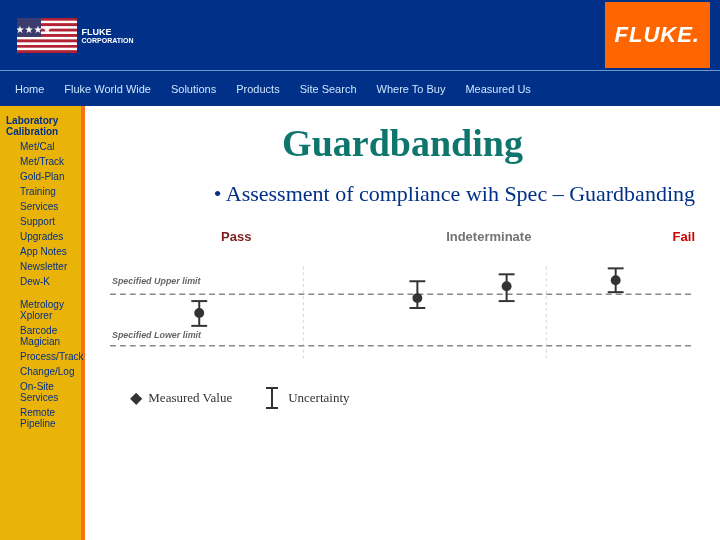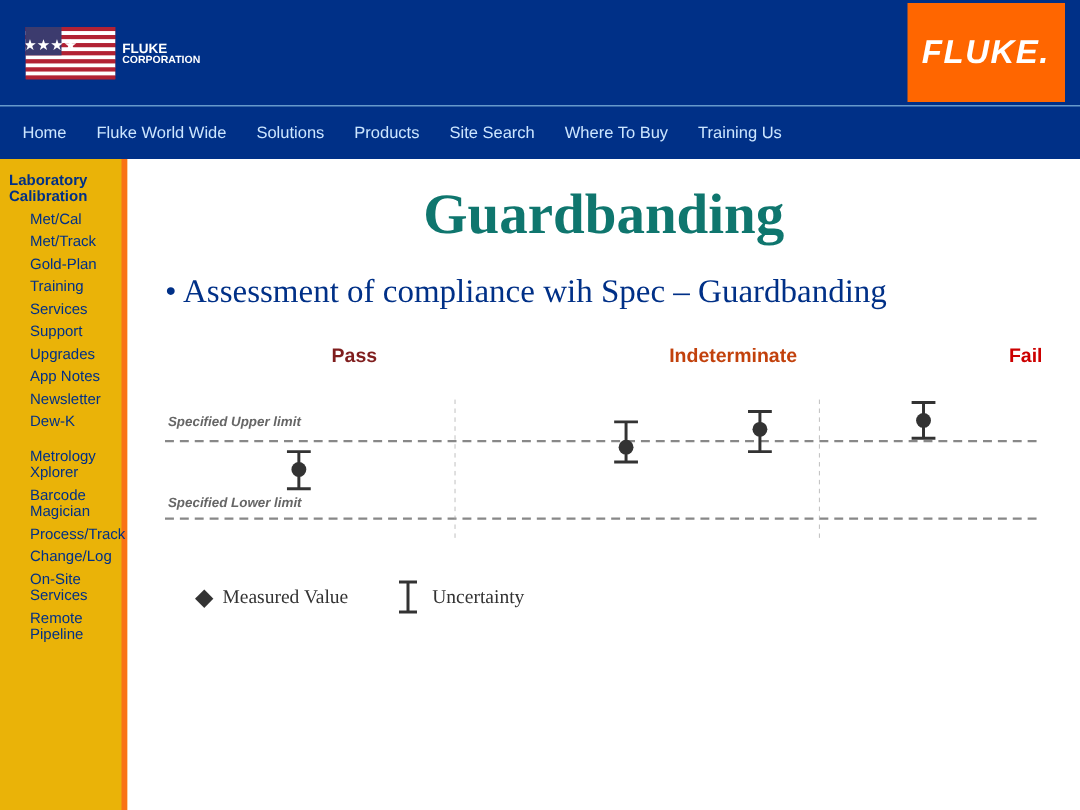--- a/index.html
+++ b/index.html
@@ -21,25 +21,25 @@
 
     
     #sidebar { width: 85px; background: #eab308; border-right: 4px solid #f97316; padding-top: 5px; font-size: 10px; }
     .sidebar-section { padding: 4px 6px 2px; color: #003087; font-weight: bold; font-size: 10px; }
     .sidebar-item { padding: 2px 6px 2px 20px; color: #003087; font-size: 10px; cursor: pointer; }
     .sidebar-divider { height: 8px; }
 
     
     #main { flex: 1; padding: 15px 25px; background: #fff; overflow: hidden; }
     #page-title { font-size: 38px; font-weight: bold; color: #0f766e; text-align: center; margin-bottom: 15px; font-family: Times New Roman, serif; }
-    #bullet-text { font-size: 22px; color: #003087; margin-bottom: 20px; line-height: 1.3; font-family: Times New Roman, serif; }
+    #bullet-text { font-size: 22px; color: #003087; margin-bottom: 20px; line-height: 1.3; font-family: Times New Roman, serif; text-align: right; }
     .zone-labels { display: flex; margin-left: 0; margin-bottom: 2px; }
     .zone-label { font-size: 13px; font-weight: bold; text-align: center; }
     .zone-pass { color: #7f1d1d; flex: 1; }
-    .zone-indet { color: #c2410c; flex: 1; text-align: center; }
+    .zone-indet { color: #737373; flex: 1; text-align: center; }
     .zone-fail { color: #cc0000; flex: 0 0 80px; text-align: right; }
 
     #chart-area { position: relative; width: 100%; height: 130px; }
     svg#chart { width: 100%; height: 130px; }
 
     
     #legend { display: flex; align-items: center; margin-top: 10px; gap: 30px; padding-left: 20px; }
     .legend-item { display: flex; align-items: center; gap: 6px; font-size: 13px; color: #333; font-family: Times New Roman, serif; }
     .legend-bullet { color: #333; font-size: 16px; }
   </style>
@@ -81,21 +81,21 @@
   </div>
 </div>
 
 <div id="navbar">
   <span class="nav-item">Home</span>
   <span class="nav-item">Fluke World Wide</span>
   <span class="nav-item">Solutions</span>
   <span class="nav-item">Products</span>
   <span class="nav-item">Site Search</span>
   <span class="nav-item">Where To Buy</span>
-  <span class="nav-item">Training Us</span>
+  <span class="nav-item">Measured Us</span>
 </div>
 
 <div id="layout">
 
   <div id="sidebar">
     <div class="sidebar-section">Laboratory Calibration</div>
     <div class="sidebar-item">Met/Cal</div>
     <div class="sidebar-item">Met/Track</div>
     <div class="sidebar-item">Gold-Plan</div>
     <div class="sidebar-item">Training</div>

